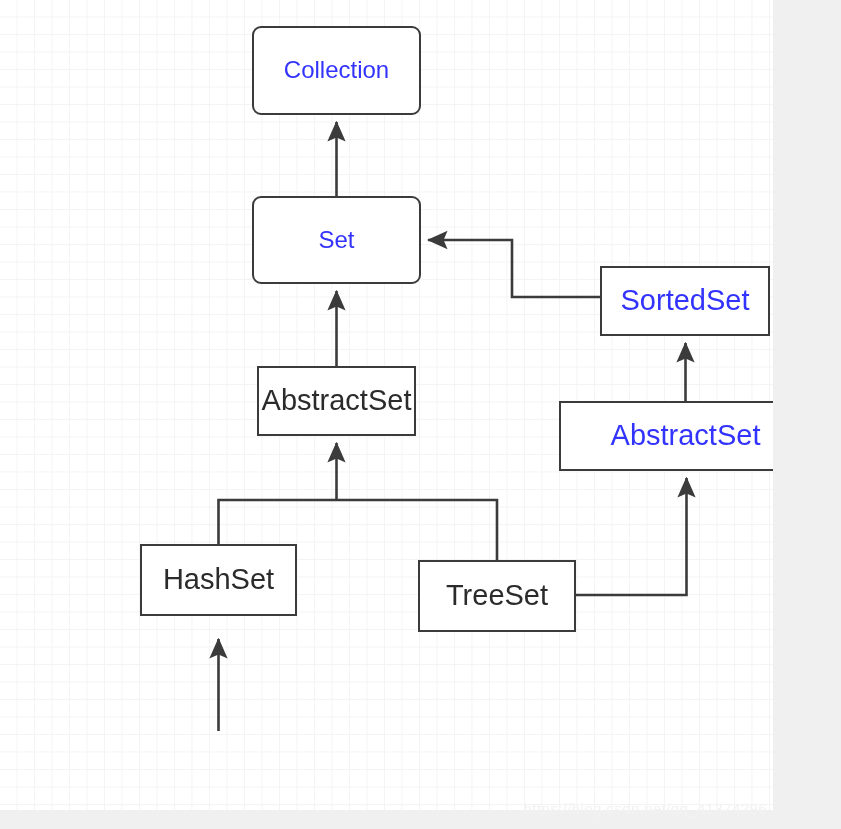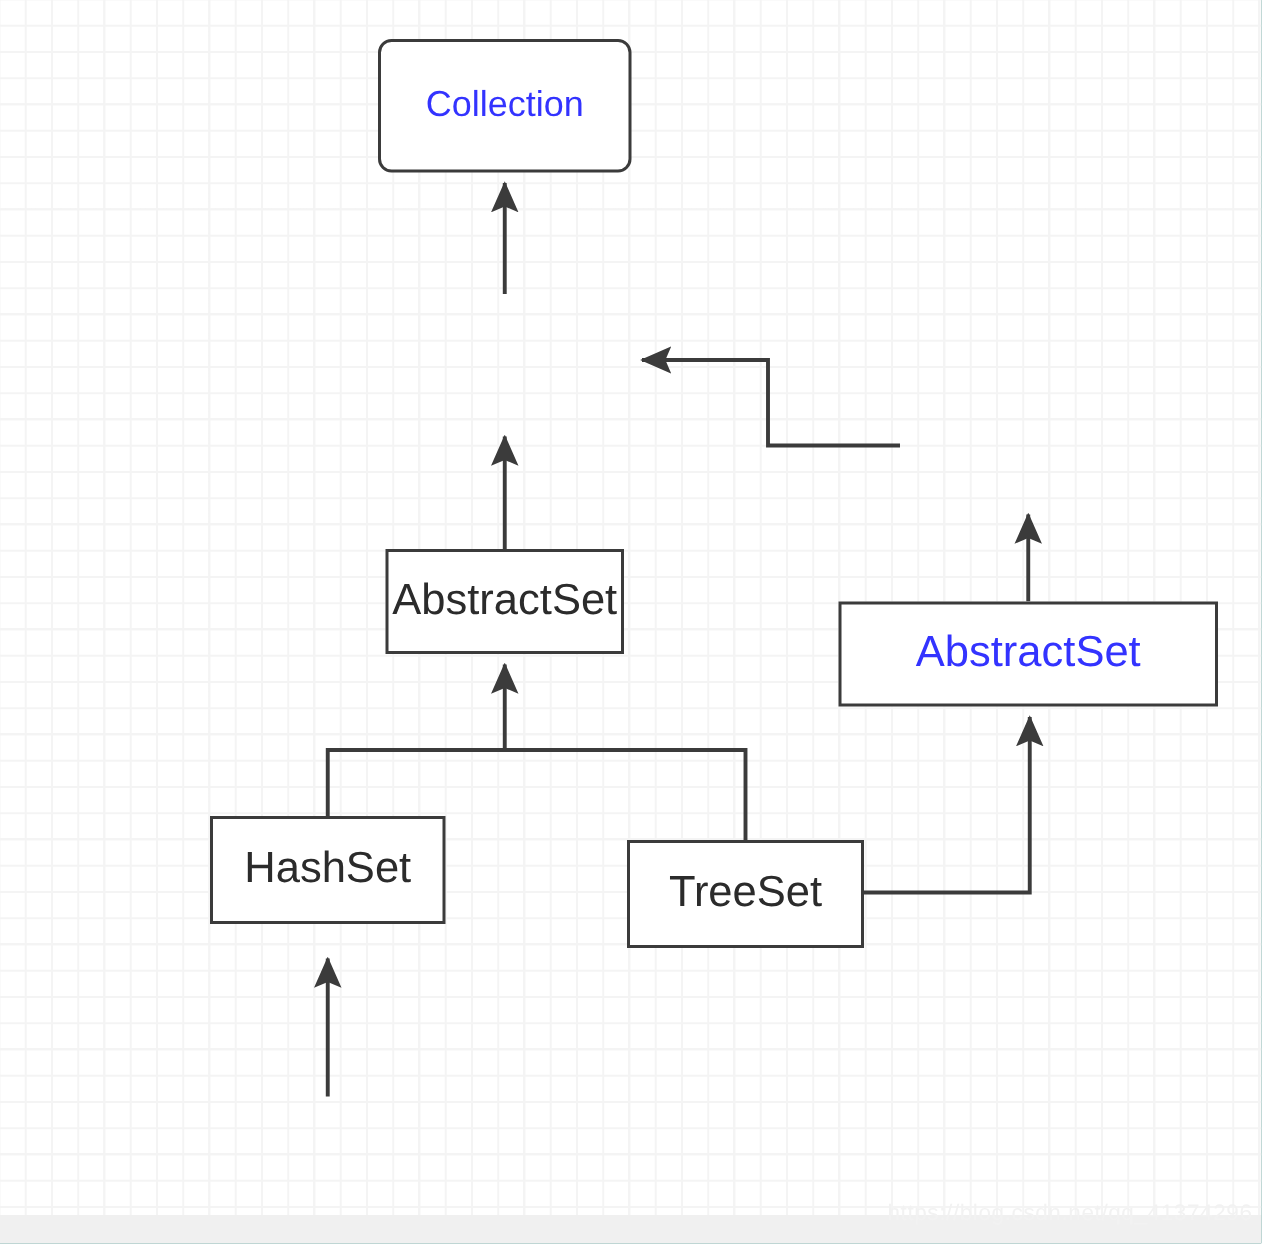--- a/index.html
+++ b/index.html
@@ -7,24 +7,25 @@
     margin: 0;
     padding: 0;
     background: #f0f0f0;
   }
   body {
     font-family: "Liberation Sans", sans-serif;
     -webkit-font-smoothing: antialiased;
   }
   #stage {
     position: relative;
-    width: 841px;
+    width: 749px;
     height: 829px;
     overflow: hidden;
-    background: #0f766e;
+    background: #a16207;
+    padding-left: 24px;
   }
   
   #canvas {
     position: absolute;
     left: 0;
     top: 0;
     width: 841px;
     height: 810px;
     background-color: #ffffff;
     background-image:
@@ -122,21 +123,27 @@
       <path d="M 576 595 L 686.5 595 L 686.5 478" marker-end="url(#arrow)"></path>
 
       <path d="M 218.5 731 L 218.5 639" marker-end="url(#arrow)"></path>
     </g>
   </svg>
 
   <div class="node rounded blue fs-24" style="left:252px; top:26px; width:169px; height:89px;">
     <span class="node-label">Collection</span>
   </div>
 
+  <div class="node rounded blue fs-24" style="left:252px; top:196px; width:169px; height:88px;">
+    <span class="node-label">Set</span>
+  </div>
 
+  <div class="node blue fs-29" style="left:600px; top:266px; width:170px; height:70px;">
+    <span class="node-label">SortedSet</span>
+  </div>
 
   <div class="node blue fs-29" style="left:559px; top:401px; width:253px; height:70px;">
     <span class="node-label">AbstractSet</span>
   </div>
 
   <div class="node fs-22" style="left:257px; top:366px; width:159px; height:70px;">
     <span class="node-label">AbstractSet</span>
   </div>
 
   <div class="node fs-22" style="left:140px; top:544px; width:157px; height:72px;">

